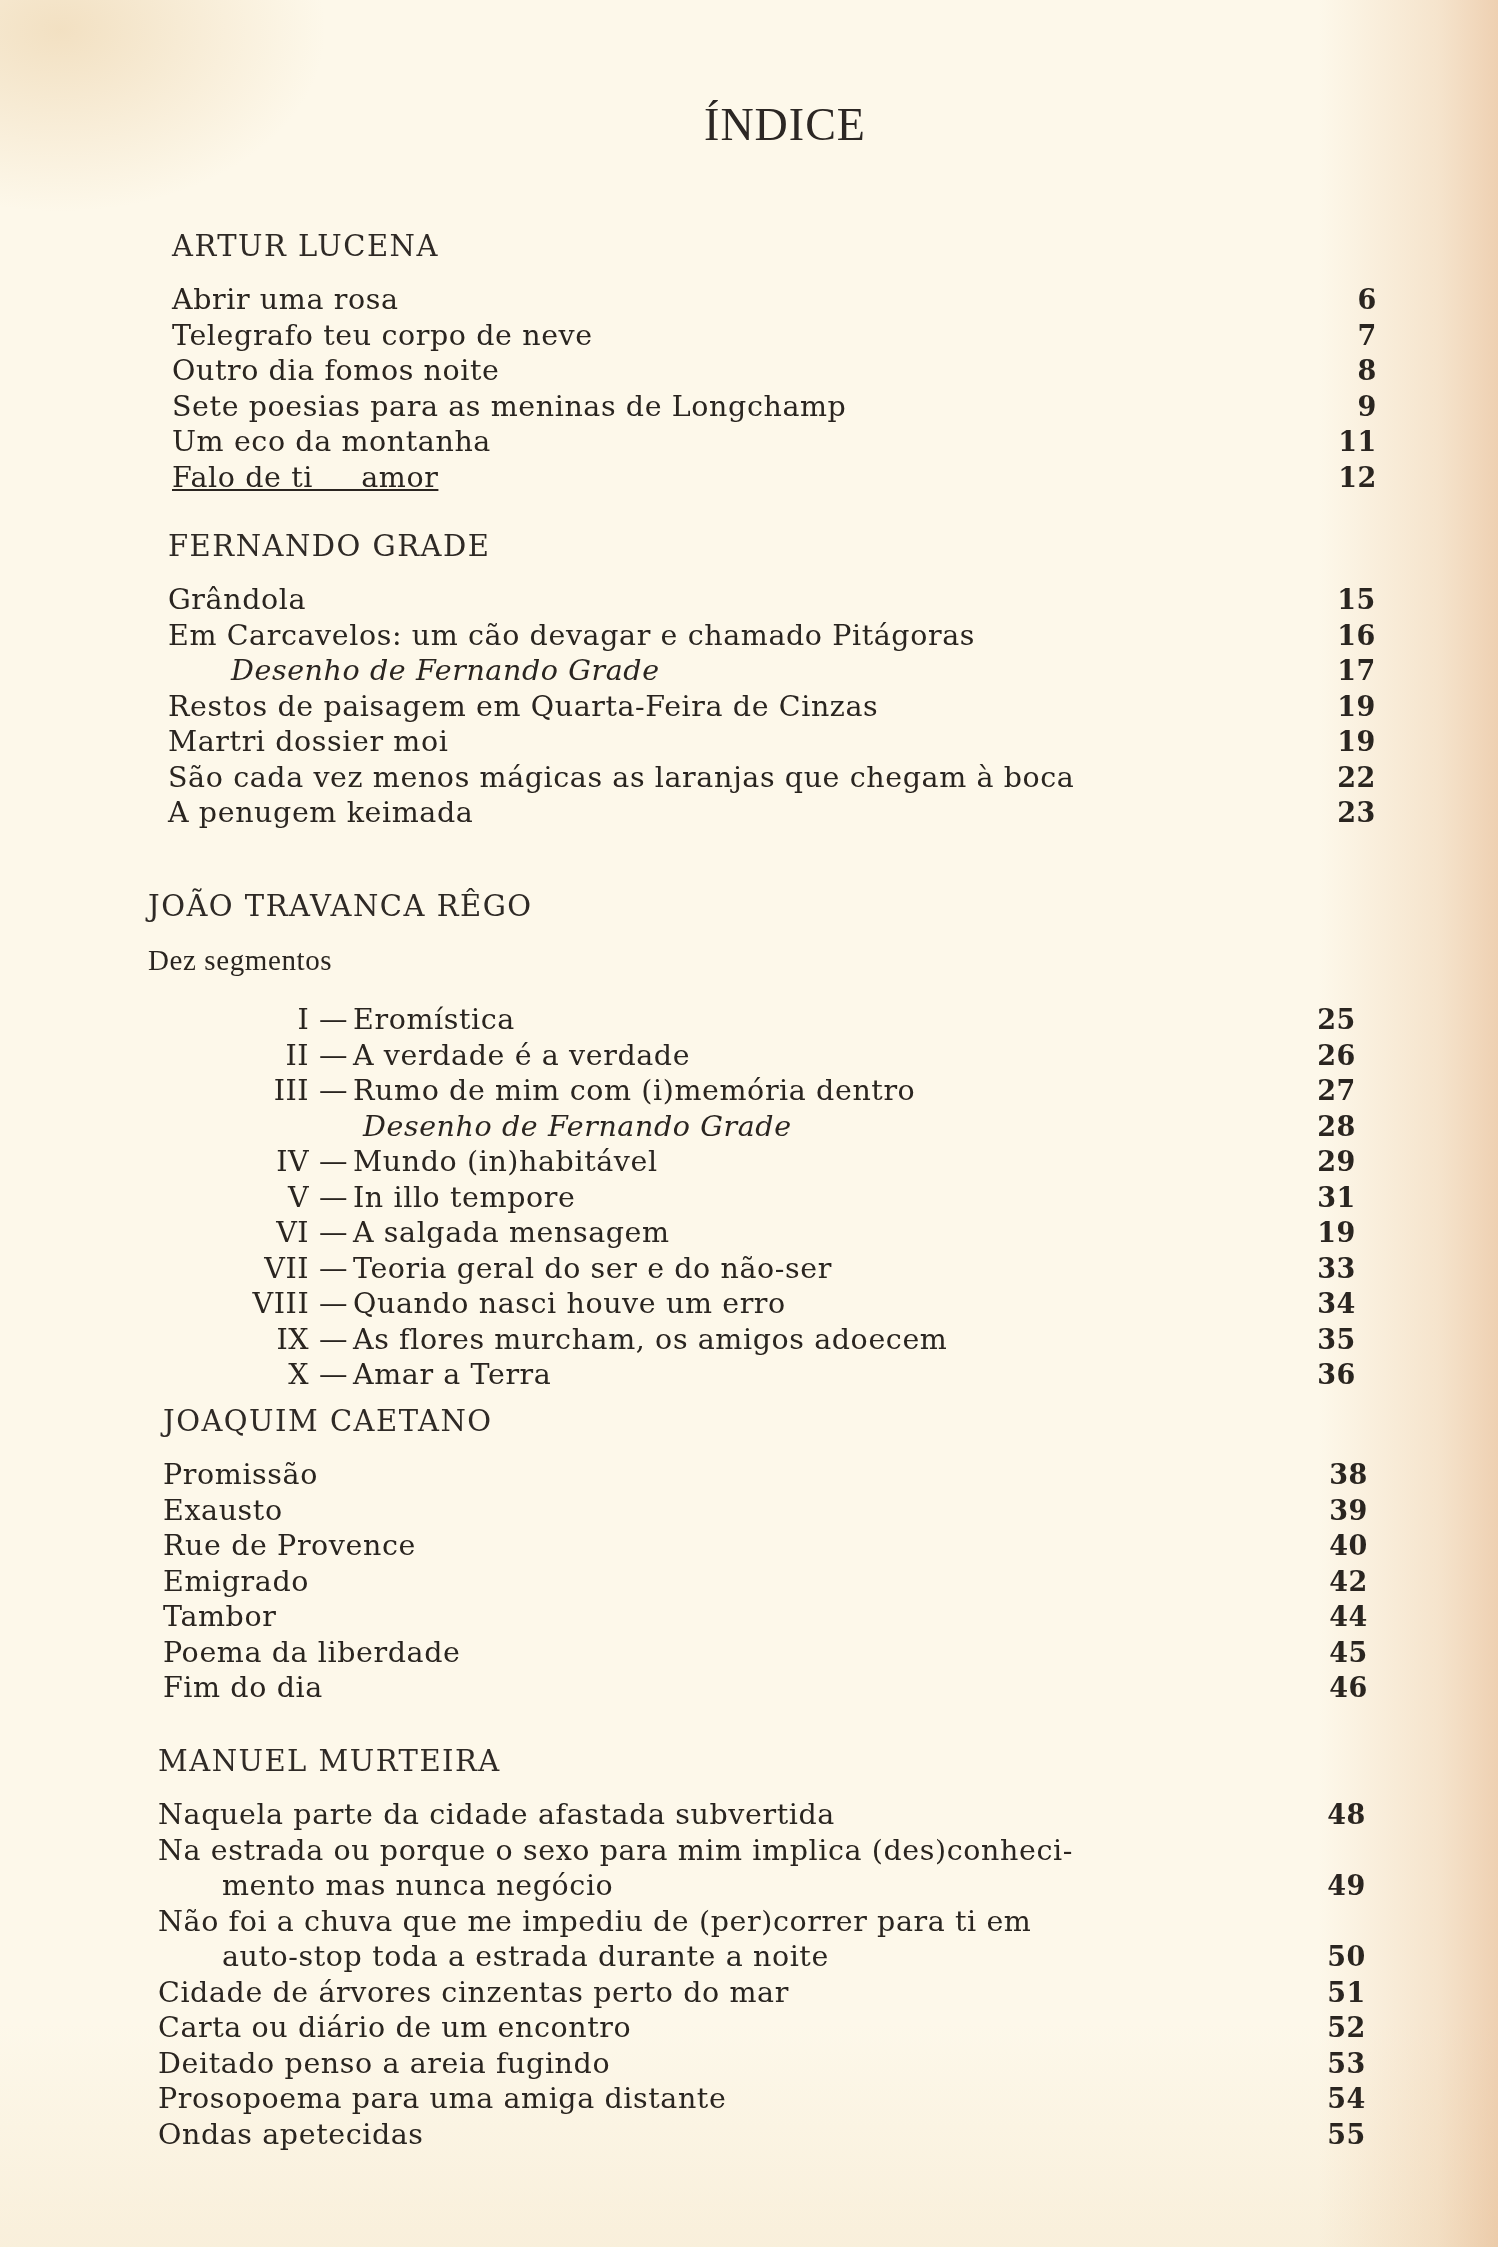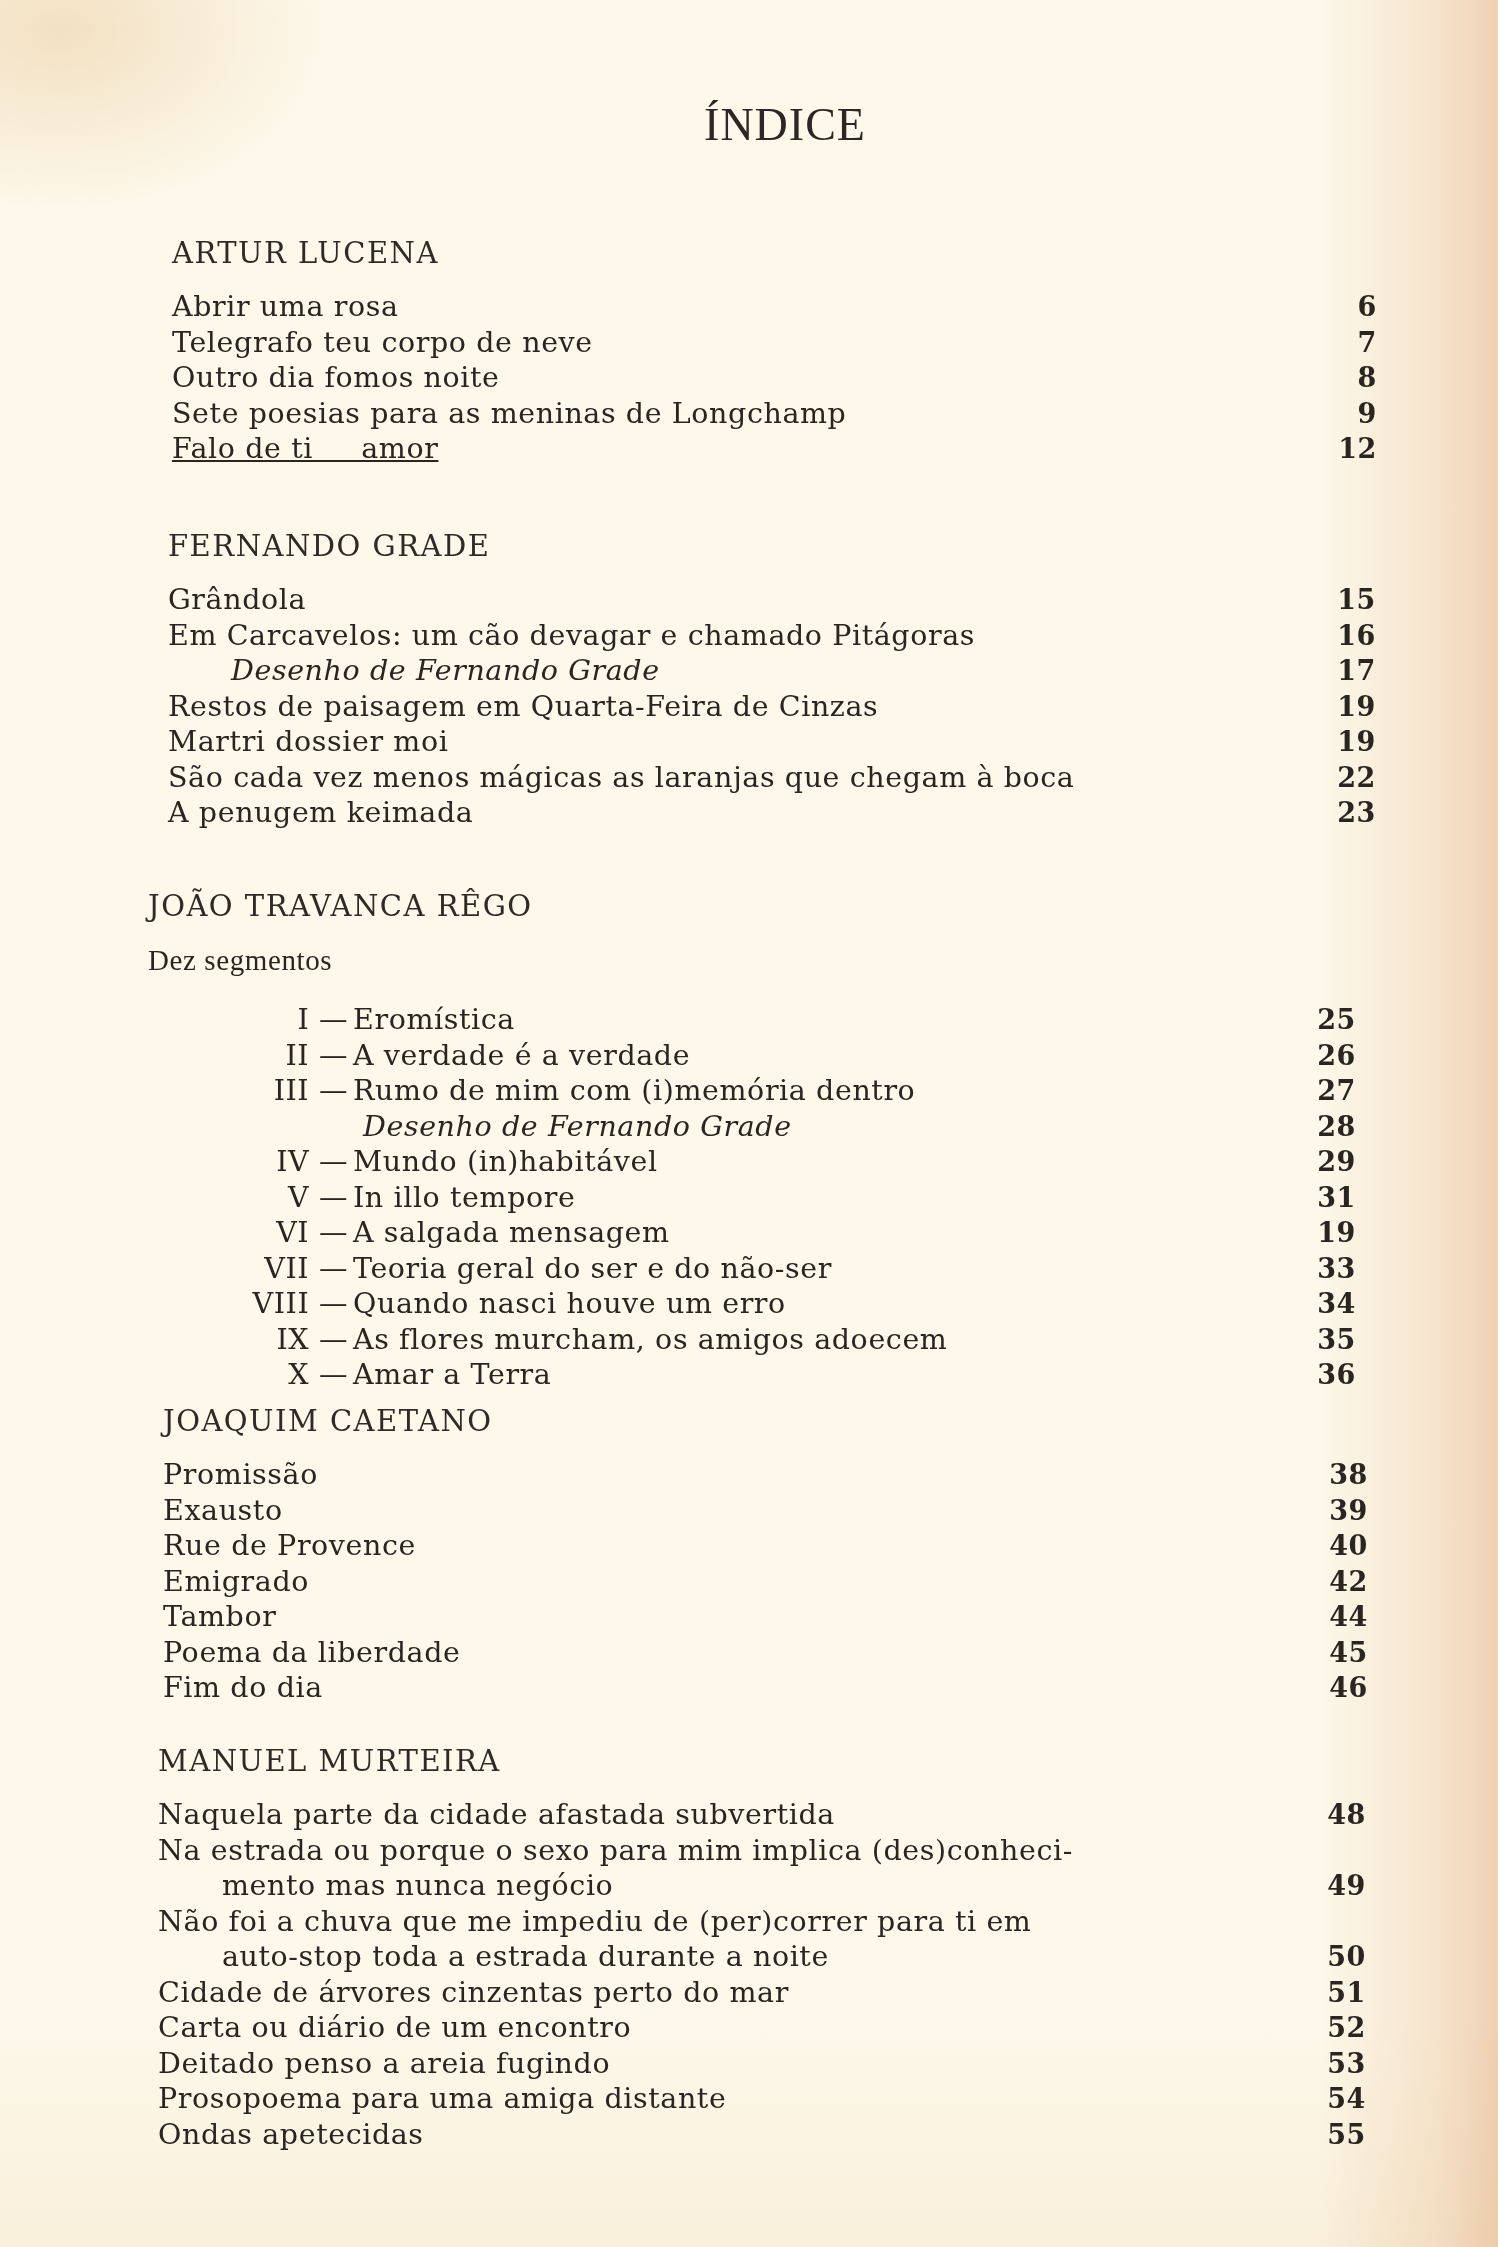--- a/index.html
+++ b/index.html
@@ -50,37 +50,41 @@
       font-family: Liberation Serif, serif;
     }
   </style>
 </head>
 <body>
 
 <div class="page-bg"></div>
 
 <div class="title">ÍNDICE</div>
 
-<div class="section" style="left:172px; top:228px; width:1205px;margin-top:7px;">
+<div class="section" style="left:172px; top:228px; width:1205px;">
   <div class="author">ARTUR LUCENA</div>
   <div class="row">
       <span class="t">Abrir uma rosa</span>
       <span class="p">6</span>
     </div>
   <div class="row">
       <span class="t">Telegrafo teu corpo de neve</span>
       <span class="p">7</span>
     </div>
   <div class="row">
       <span class="t">Outro dia fomos noite</span>
       <span class="p">8</span>
     </div>
   <div class="row">
       <span class="t">Sete poesias para as meninas de Longchamp</span>
       <span class="p">9</span>
+    </div>
+  <div class="row">
+      <span class="t">Um eco da montanha</span>
+      <span class="p">11</span>
     </div>
   <div class="row">
       <span class="t" style="white-space:pre;text-decoration:underline;">Falo de ti     amor</span>
       <span class="p">12</span>
     </div>
 </div>
 
 <div class="section" style="left:168px; top:528px; width:1208px;">
   <div class="author">FERNANDO GRADE</div>
   <div class="row">

